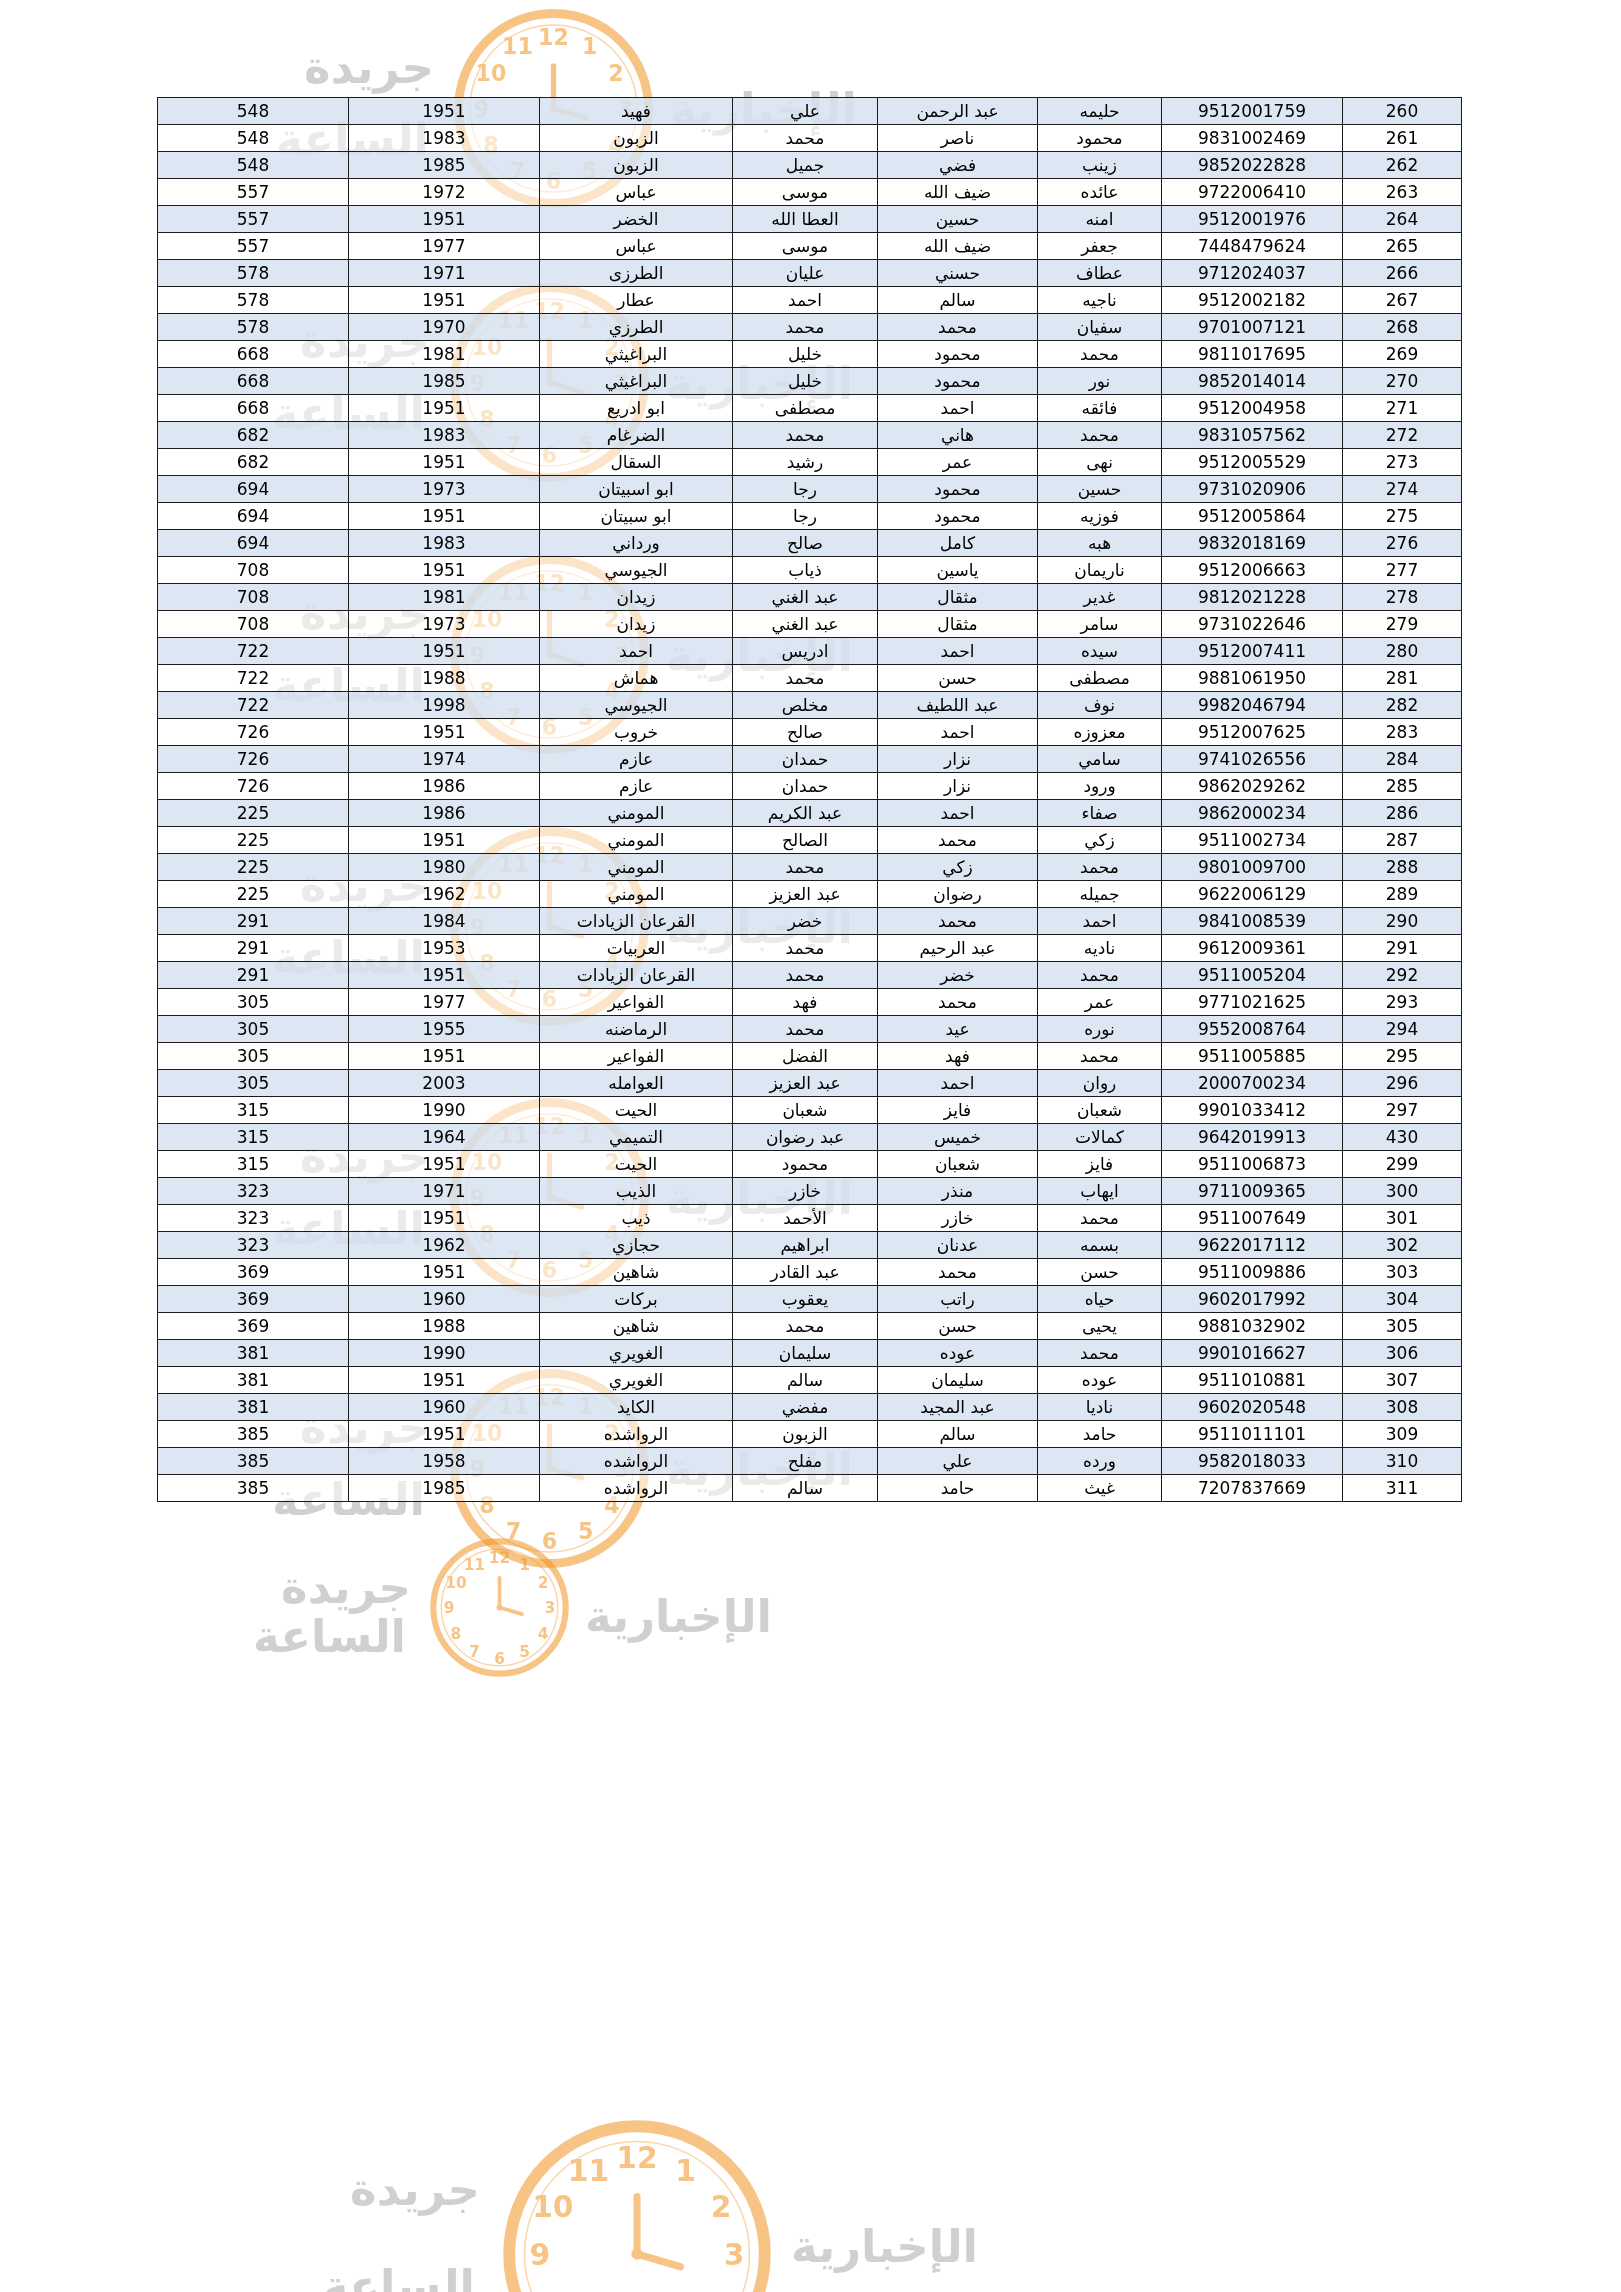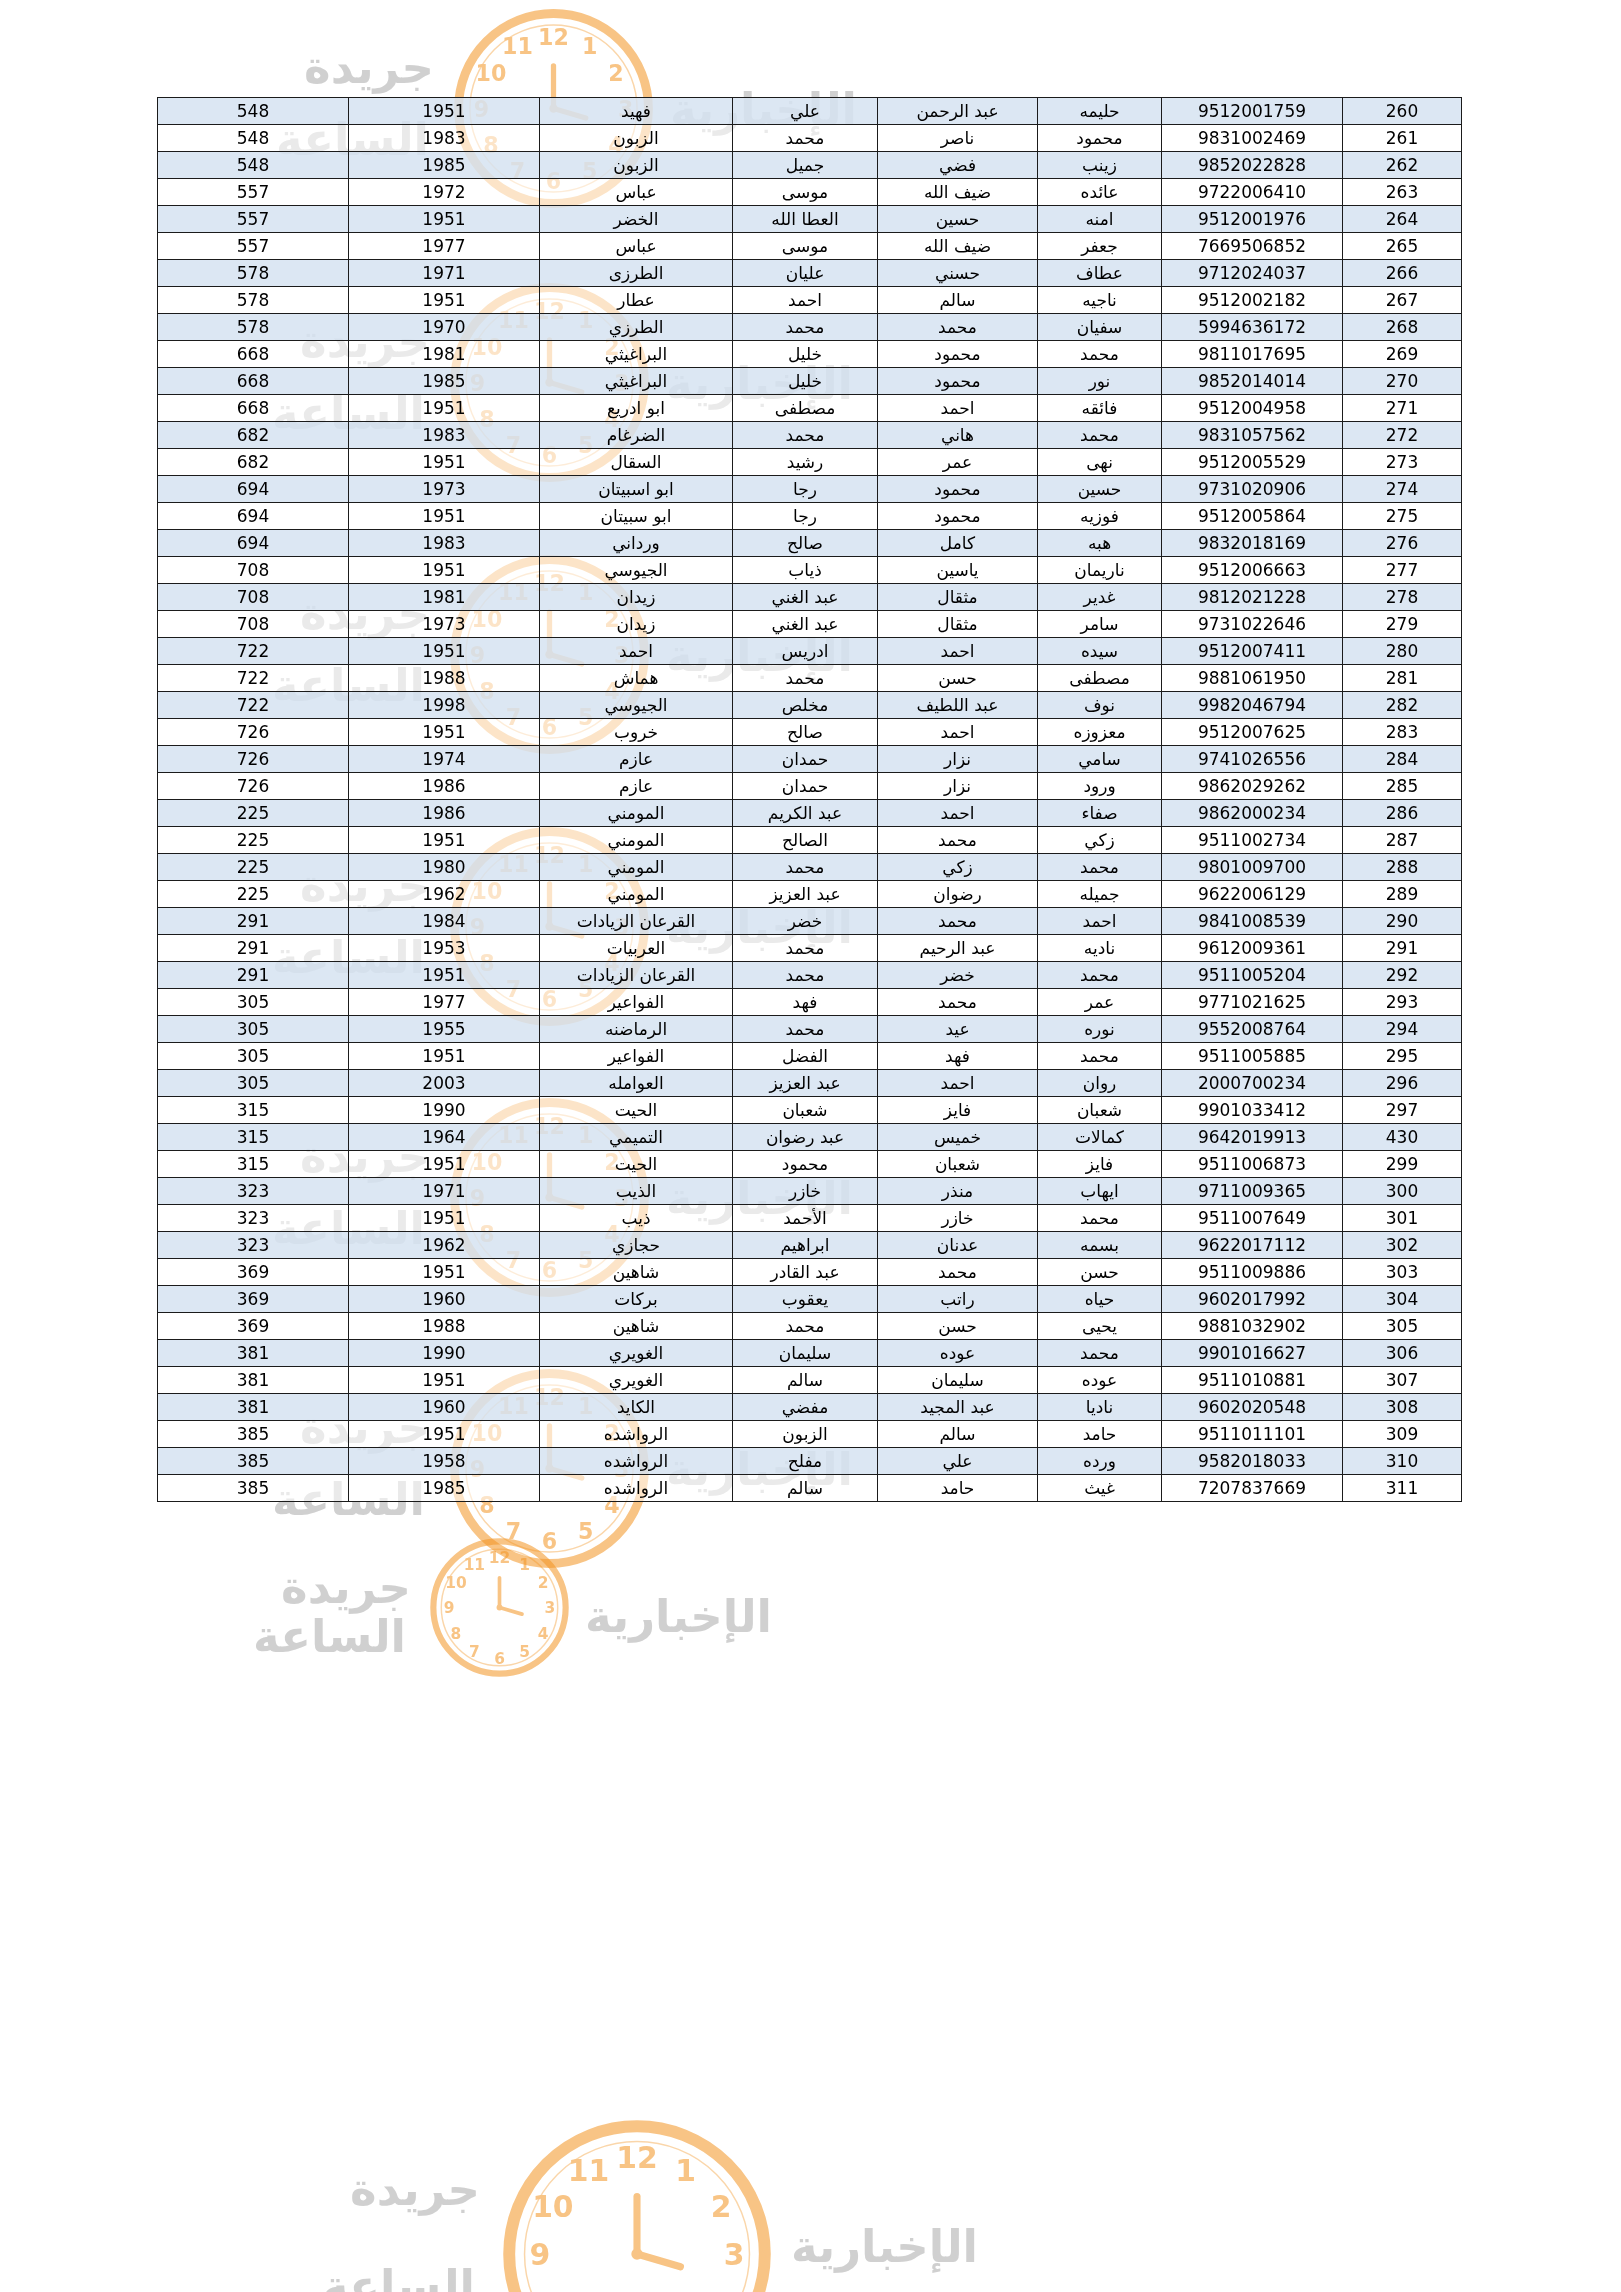--- a/index.html
+++ b/index.html
@@ -286,21 +286,21 @@
             <td>9512001976</td>
             <td>264</td>
           </tr>
           <tr class="plain">
             <td>557</td>
             <td>1977</td>
             <td>عباس</td>
             <td>موسى</td>
             <td>ضيف الله</td>
             <td>جعفر</td>
-            <td>7669506852</td>
+            <td>7448479624</td>
             <td>265</td>
           </tr>
           <tr class="shaded">
             <td>578</td>
             <td>1971</td>
             <td>الطرزى</td>
             <td>عليان</td>
             <td>حسني</td>
             <td>عطاف</td>
             <td>9712024037</td>
@@ -316,21 +316,21 @@
             <td>9512002182</td>
             <td>267</td>
           </tr>
           <tr class="shaded">
             <td>578</td>
             <td>1970</td>
             <td>الطرزي</td>
             <td>محمد</td>
             <td>محمد</td>
             <td>سفيان</td>
-            <td>5994636172</td>
+            <td>9701007121</td>
             <td>268</td>
           </tr>
           <tr class="plain">
             <td>668</td>
             <td>1981</td>
             <td>البراغيثي</td>
             <td>خليل</td>
             <td>محمود</td>
             <td>محمد</td>
             <td>9811017695</td>

